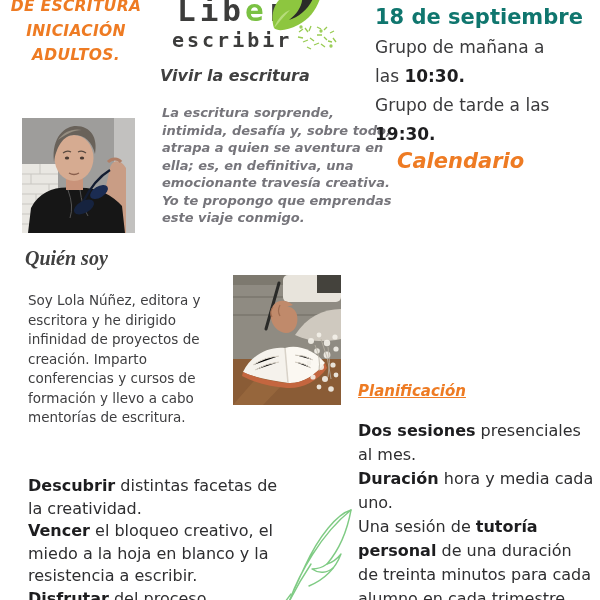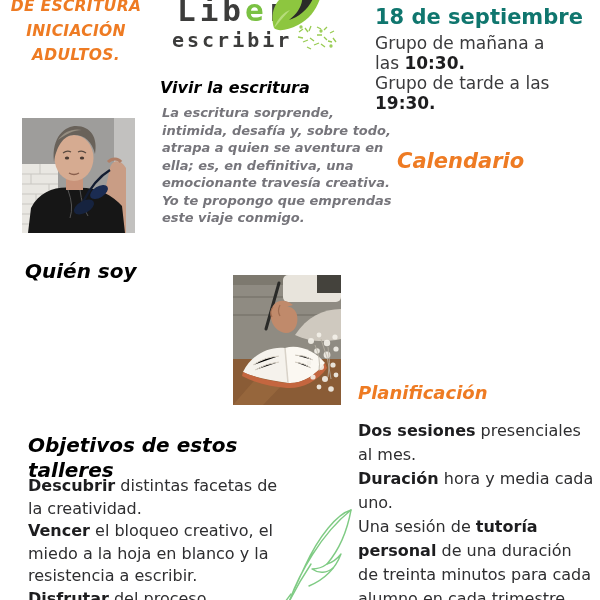--- a/index.html
+++ b/index.html
@@ -3,49 +3,49 @@
 <meta charset="utf-8">
 <style>
   html,body{margin:0;padding:0;}
   .poster{position:relative;width:600px;height:600px;background:#ffffff;overflow:hidden;
           font-family:"DejaVu Sans","Liberation Sans",sans-serif;color:#2e2e30;padding-left:46px;}
   .abs{position:absolute;}
   .tline{margin:0;}
 
   
   .h-orange{color:#ee7b23;font-weight:bold;font-style:italic;}
-  .h-green{color:#000000;font-weight:bold;font-style:italic;margin-top:12px;}
+  .h-green{color:#404040;font-weight:bold;font-style:italic;}
 
   
   .course-title{left:10px;top:-6px;width:132px;text-align:center;font-size:15.5px;
                 line-height:24.5px;letter-spacing:.3px;}
 
   
   .logo-liber{left:177px;top:-8px;font-family:"DejaVu Sans Mono","Liberation Mono",monospace;
               font-weight:bold;font-size:31px;letter-spacing:4px;color:#3c3c3b;}
   .logo-liber .logo-e{color:#7ac143;}
   .logo-espacio{left:172px;top:28px;font-family:"DejaVu Sans Mono","Liberation Mono",monospace;
                 font-weight:bold;font-size:20px;letter-spacing:3px;color:#3c3c3b;}
 
   .tagline{left:160px;top:66px;font-size:16px;}
 
   .quote{left:130px;top:104px;width:232px;text-align:left;font-size:13px;font-weight:bold;
          font-style:italic;color:#76757b;line-height:17.5px;margin-left:32px;}
 
   
   .date-title{left:375px;top:4px;font-size:21px;font-weight:bold;color:#0f766e;line-height:27px;}
-  .date-lines{left:375px;top:33px;width:195px;font-size:17px;line-height:20px;color:#3a3a3c;}
+  .date-lines{left:375px;top:33px;width:195px;font-size:17px;line-height:29px;color:#3a3a3c;}
   .cal-heading{left:397px;top:149px;font-size:21px;}
   .cal-body{left:372px;top:196px;width:224px;font-size:16px;line-height:25px;color:#3a3a3c;}
-  .plan-heading{left:358px;top:382px;font-size:18px;}
+  .plan-heading{left:358px;top:382px;font-size:15px;text-decoration:underline;}
   .plan-body{left:358px;top:419px;width:236px;font-size:16px;line-height:24px;color:#2e2e30;}
   .plan-body b,.obj-body b,.date-lines b{color:#1d1d1f;}
 
   
-  .quien-heading{left:25px;top:247px;font-size:20px;}
+  .quien-heading{left:25px;top:247px;font-size:20px;font-family:Liberation Serif, serif;}
   .quien-body{left:28px;top:291px;width:206px;font-size:13.5px;line-height:19.5px;color:#3e3e40;}
   .obj-heading{left:28px;top:421px;width:220px;font-size:20px;line-height:25px;}
   .obj-body{left:28px;top:475px;width:260px;font-size:16px;line-height:22.5px;}
 
   .photo{display:block;}
 </style>
 </head>
 <body>
 
 <div class="poster">
@@ -107,20 +107,21 @@
     <path d="M41,35 q4,-3 8,-1 M56,34 q4,-2 8,1" stroke="#5a4a40" stroke-width="1.2" fill="none"></path>
     <path d="M47,55 q5,3 10,0" stroke="#8a5f4d" stroke-width="1.4" fill="none"></path>
     <path d="M46,72 q6,16 2,28 M58,72 q2,16 8,26" stroke="#555" stroke-width="1" fill="none"></path>
     <path d="M88,52 C78,58 68,70 61,84" stroke="#131c30" stroke-width="2.4" fill="none"></path>
     <ellipse cx="62" cy="89" rx="11" ry="6" transform="rotate(-28 62 89)" fill="#16233f"></ellipse>
     <ellipse cx="77" cy="74" rx="10" ry="5.5" transform="rotate(-32 77 74)" fill="#1b2c52"></ellipse>
     <path d="M86,44 C90,40 96,40 99,44" stroke="#b07f67" stroke-width="3" fill="none"></path>
   </svg>
 
   <div class="abs quien-heading h-green">Quién soy</div>
+  <div class="abs quien-body">Soy Lola Núñez, editora y escritora y he dirigido infinidad de proyectos de creación. Imparto conferencias y cursos de formación y llevo a cabo mentorías de escritura.</div>
 
   <svg class="abs photo" style="left:233px;top:275px;" width="108" height="130" viewBox="0 0 108 130">
     <rect width="108" height="130" fill="#8f8b82"></rect>
     <rect x="0" y="0" width="108" height="10" fill="#7d796f"></rect>
     <rect x="50" y="0" width="58" height="27" rx="5" fill="#e8e4dc"></rect>
     <rect x="84" y="0" width="24" height="18" fill="#44423c"></rect>
     <path d="M0,22 h50 M0,40 h108" stroke="#7b776d" stroke-width="1.5"></path>
     <rect x="0" y="84" width="108" height="46" fill="#8a5c36"></rect>
     <path d="M0,130 L40,84 L74,84 L30,130 Z" fill="#a06f42" opacity="0.55"></path>
     <path d="M62,60 C74,42 90,34 108,34 L108,64 C90,68 74,66 62,60 Z" fill="#cfc9bf"></path>
@@ -149,21 +150,20 @@
         <circle cx="92" cy="104" r="3"></circle>
       <circle cx="103" cy="100" r="2.4"></circle>
         <circle cx="86" cy="112" r="2.4"></circle>
         <circle cx="98" cy="114" r="2.8"></circle>
     </g>
     <g stroke="#b9b3a6" stroke-width="1" opacity="0.8" fill="none">
       <path d="M82,70 q6,14 4,26 M95,72 q3,16 0,30 M88,64 q8,20 10,40"></path>
     </g>
   </svg>
 
-  <div class="abs obj-heading h-green">Objetivos de estos talleres</div>
   <div class="abs obj-body">
       <div class="tline"><b>Descubrir</b><span> distintas facetas de la creatividad.</span></div>
       <div class="tline"><b>Vencer</b><span> el bloqueo creativo, el miedo a la hoja en blanco y la resistencia a escribir.</span></div>
       <div class="tline"><b>Disfrutar</b><span> del proceso.</span></div>
     </div>
 
   <div class="abs date-title">18 de septiembre</div>
   <div class="abs date-lines">
       <div class="tline"><span>Grupo de mañana a las </span><b>10:30.</b></div>
       <div class="tline"><span>Grupo de tarde a las </span><b>19:30.</b></div>

